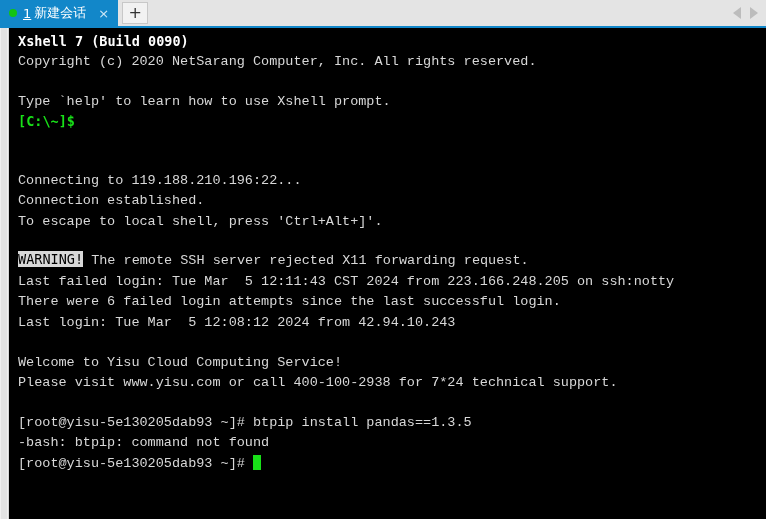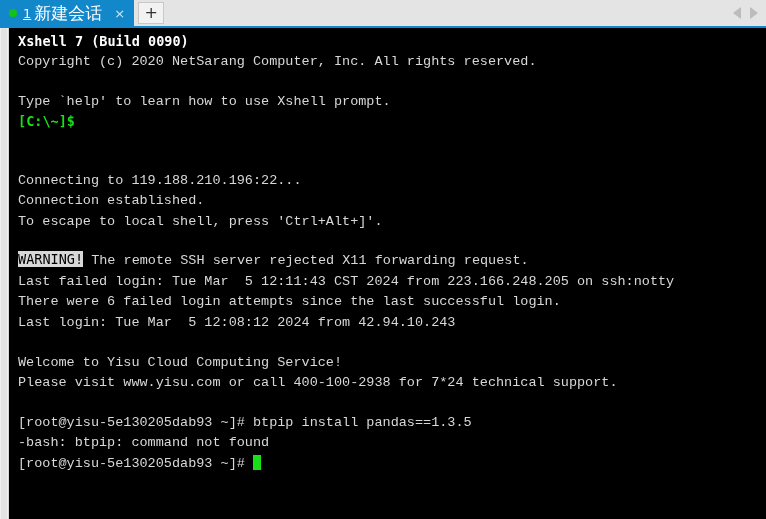--- a/index.html
+++ b/index.html
@@ -56,21 +56,21 @@
     background: #13c313;
     margin-right: 6px;
     flex: 0 0 auto;
   }
   .tab-index {
     text-decoration: underline;
     margin-right: 3px;
     font-size: 13px;
   }
   .tab-title {
-    font-size: 17px;
+    font-size: 13px;
     white-space: nowrap;
     text-align: right;
   }
   .tab-close {
     margin-left: 10px;
     font-size: 13px;
     color: #cfe8f6;
     line-height: 1;
     padding: 0 2px;
   }

